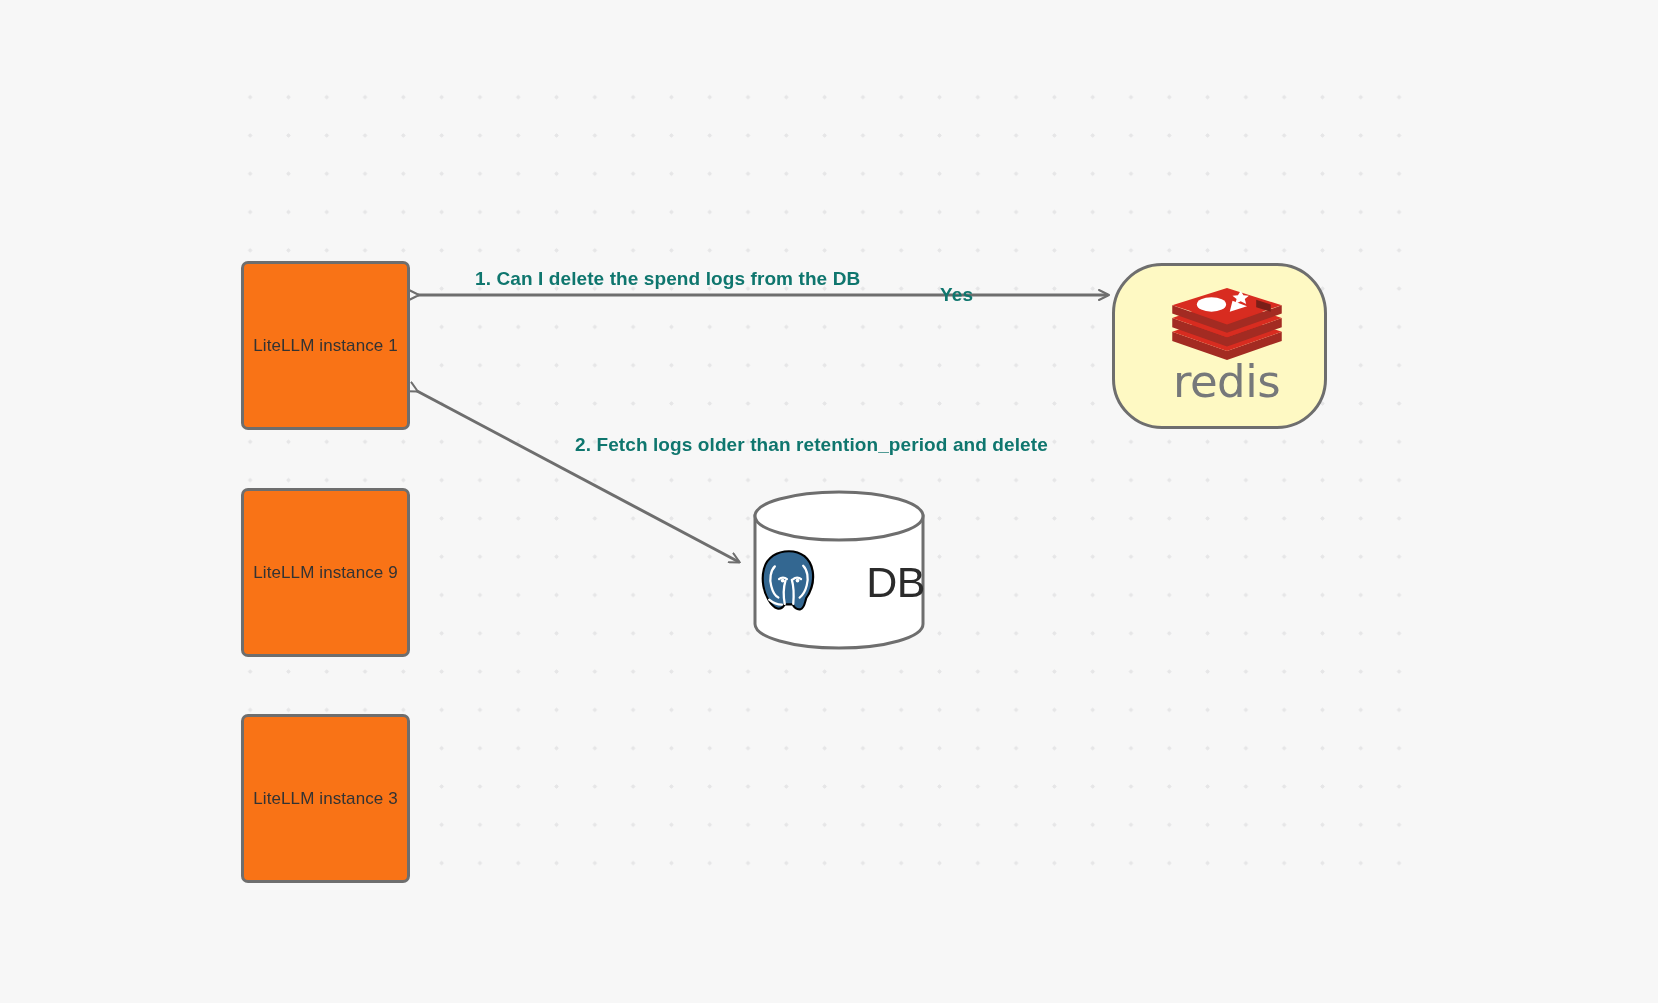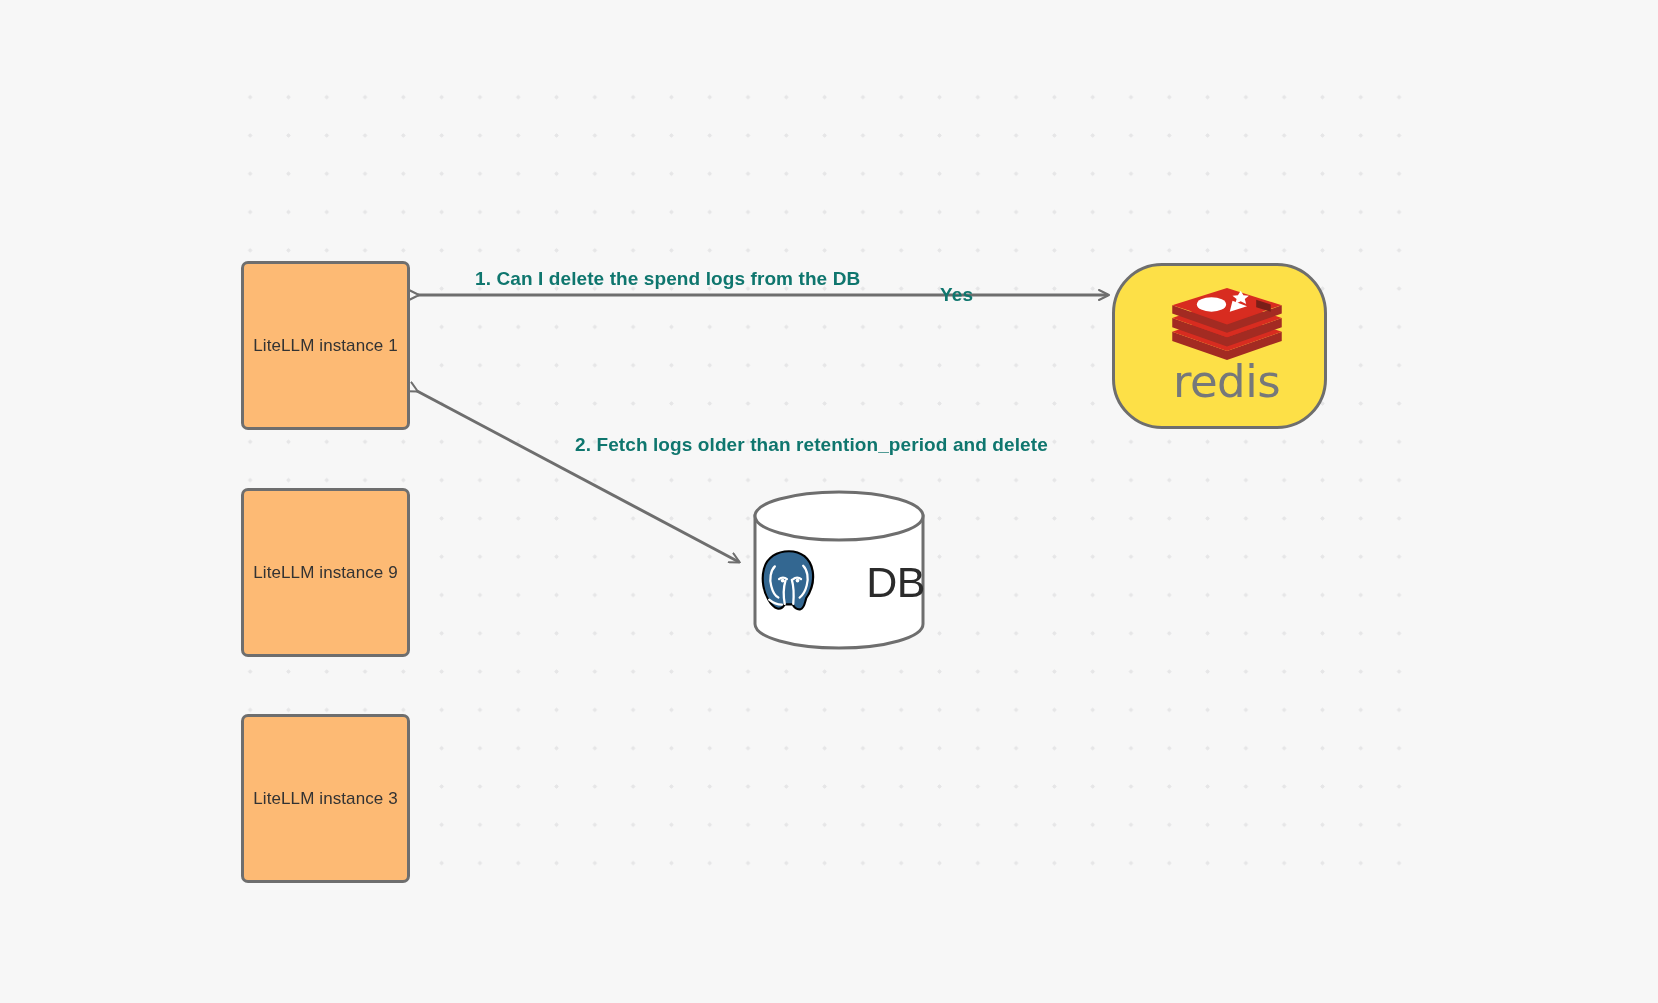--- a/index.html
+++ b/index.html
@@ -35,21 +35,21 @@
   #svg-layer {
     position: absolute;
     left: 0;
     top: 0;
     width: 1658px;
     height: 1003px;
   }
   
   .node-box {
     position: absolute;
-    background: #fdba74;
+    background: #f97316;
     border: 3px solid #6e6e6e;
     border-radius: 7px;
     box-sizing: border-box;
     display: flex;
     align-items: center;
     justify-content: center;
   }
   .node-box-label {
     font-size: 17px;
     color: #333333;
@@ -60,21 +60,21 @@
   #node-litellm-2 { left: 241px; top: 488px; width: 169px; height: 169px; }
   #node-litellm-3 { left: 241px; top: 714px; width: 169px; height: 169px; }
 
   
   #node-redis {
     position: absolute;
     left: 1112px;
     top: 263px;
     width: 215px;
     height: 166px;
-    background: #fde047;
+    background: #fef9c3;
     border: 3px solid #6e6e6e;
     border-radius: 50px;
     box-sizing: border-box;
     display: flex;
     flex-direction: column;
     align-items: center;
     justify-content: center;
   }
   #redis-logo-wrap {
     display: flex;

